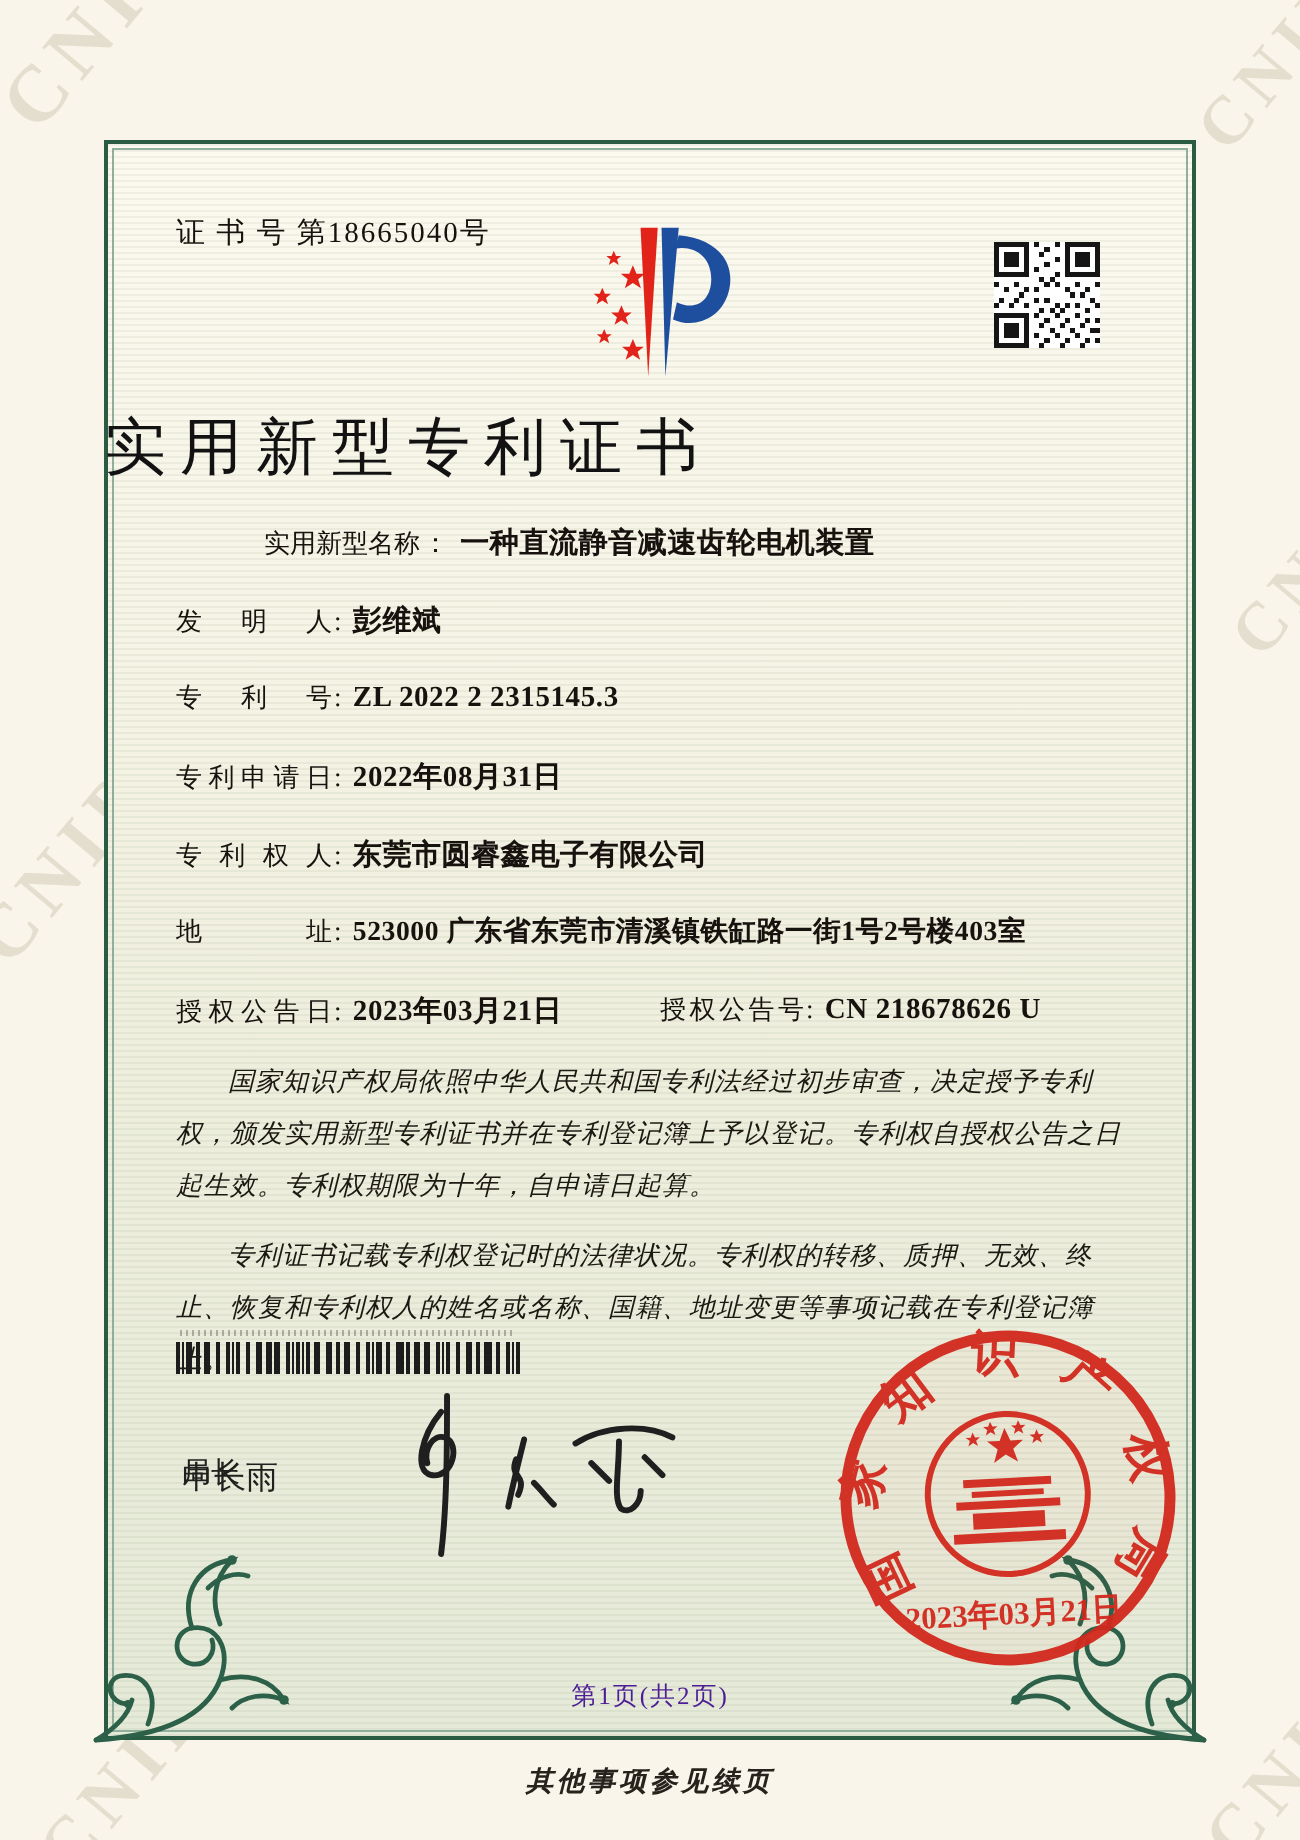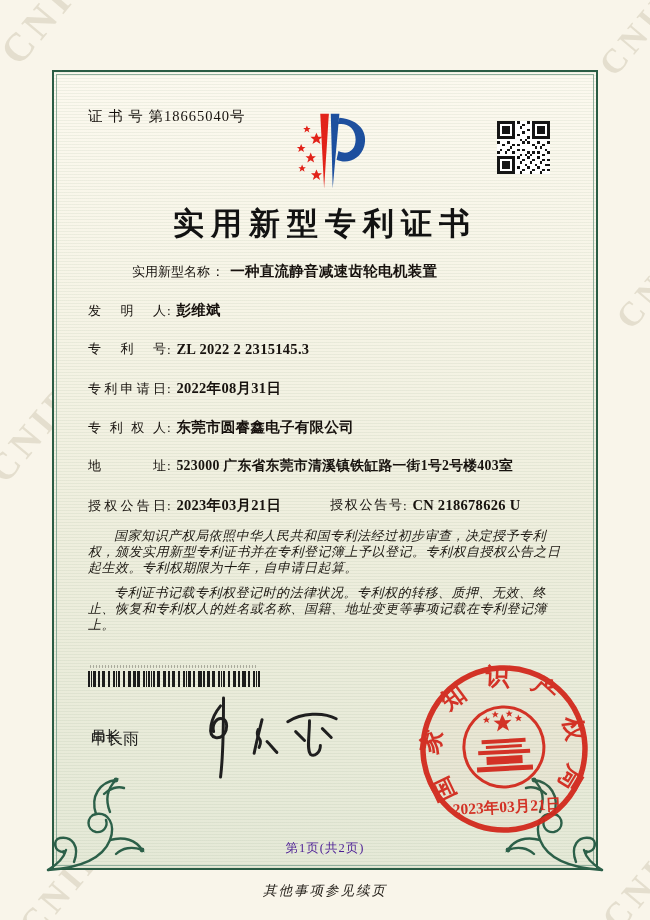--- a/index.html
+++ b/index.html
@@ -17,33 +17,33 @@
   .frame::after{content:"";position:absolute;inset:0;
          background:repeating-linear-gradient(0deg,rgba(125,150,120,.10) 0 1px,transparent 1px 3px);}
   .frame-inner{position:absolute;inset:2px;border:1px solid #90af9c;pointer-events:none;}
 
   .flourish{position:absolute;width:120px;height:100px;z-index:3;}
 
   
   .cert-no{position:absolute;left:88px;top:107px;font-size:14.5px;color:#17120e;letter-spacing:1px;z-index:2;}
   .logo{position:absolute;left:276px;top:110px;width:100px;height:86px;z-index:2;}
   .qr{position:absolute;left:497px;top:121px;width:53px;height:53px;z-index:2;}
-  .title{position:absolute;left:52px;width:546px;top:203px;text-align:center;
-         font-size:31px;font-weight:700;letter-spacing:7px;color:#121212;z-index:2;}
+  .title{position:absolute;left:52px;width:546px;top:203px;text-align:left;
+         font-size:31px;font-weight:400;letter-spacing:7px;color:#121212;z-index:2;}
   .frow{position:absolute;left:88px;width:486px;height:22px;font-size:14.5px;color:#17120e;z-index:2;white-space:nowrap;}
   .flabel{display:inline-block;width:78px;text-align:justify;text-align-last:justify;
           font-size:13px;vertical-align:bottom;}
   .fsep{display:inline-block;margin:0 2px 0 1px;font-size:13.5px;}
   .fval{font-weight:700;font-size:14.5px;letter-spacing:.3px;}
   .fgroup2{position:absolute;left:242px;top:0;white-space:nowrap;}
   .fgroup2 .flabel{width:72px;}
 
   
   .paras{position:absolute;left:88px;top:528px;width:476px;z-index:2;}
-  .paras p{margin:0 0 9px 0;font-size:13px;line-height:16px;color:#1c1812;
+  .paras p{margin:0 0 9px 0;font-size:13px;line-height:26px;color:#1c1812;
            text-indent:2em;font-style:italic;letter-spacing:.5px;}
 
   
   .barcode-cap{position:absolute;left:90px;top:665px;width:168px;height:3px;z-index:2;
      background:repeating-linear-gradient(90deg,rgba(60,55,50,.35) 0 1px,transparent 1px 3px);}
   .barcode{position:absolute;left:88px;top:671px;width:174px;height:16px;z-index:2;
      background:
       repeating-linear-gradient(90deg,#1c1c1c 0 2px,transparent 2px 5px),
       repeating-linear-gradient(90deg,#1c1c1c 0 1px,transparent 1px 7px),
       repeating-linear-gradient(90deg,transparent 0 3px,#1c1c1c 3px 4px,transparent 4px 11px);}
@@ -55,21 +55,21 @@
       font-size:16px;color:#20201e;z-index:2;}
   .signature{position:absolute;left:183px;top:690px;width:168px;height:98px;z-index:2;}
 
   
   .seal{position:absolute;left:418px;top:663px;width:172px;height:172px;z-index:4;
         transform:rotate(-3deg);opacity:.95;}
 
   .page-ind{position:absolute;left:52px;width:546px;top:840px;text-align:center;
         font-size:12.5px;color:#4c1d95;z-index:2;letter-spacing:1px;}
   .cont-note{position:absolute;left:0;width:650px;top:882px;text-align:center;
-        font-size:13.5px;color:#26221c;letter-spacing:2px;font-style:italic;}
+        font-size:13.5px;color:#26221c;letter-spacing:2px;font-style:italic;font-weight:bold;}
 </style>
 </head>
 <body>
 
 <div class="canvas">
 
   <div class="wm" style="left:-18px;top:-22px;font-size:40px;">CNIPA</div>
   <div class="wm" style="left:583px;top:2px;font-size:34px;">CNIPA</div>
   <div class="wm" style="left:180px;top:124px;font-size:30px;opacity:.55;">CNIPA</div>
   <div class="wm" style="left:398px;top:278px;font-size:32px;opacity:.55;">CNIPA</div>

